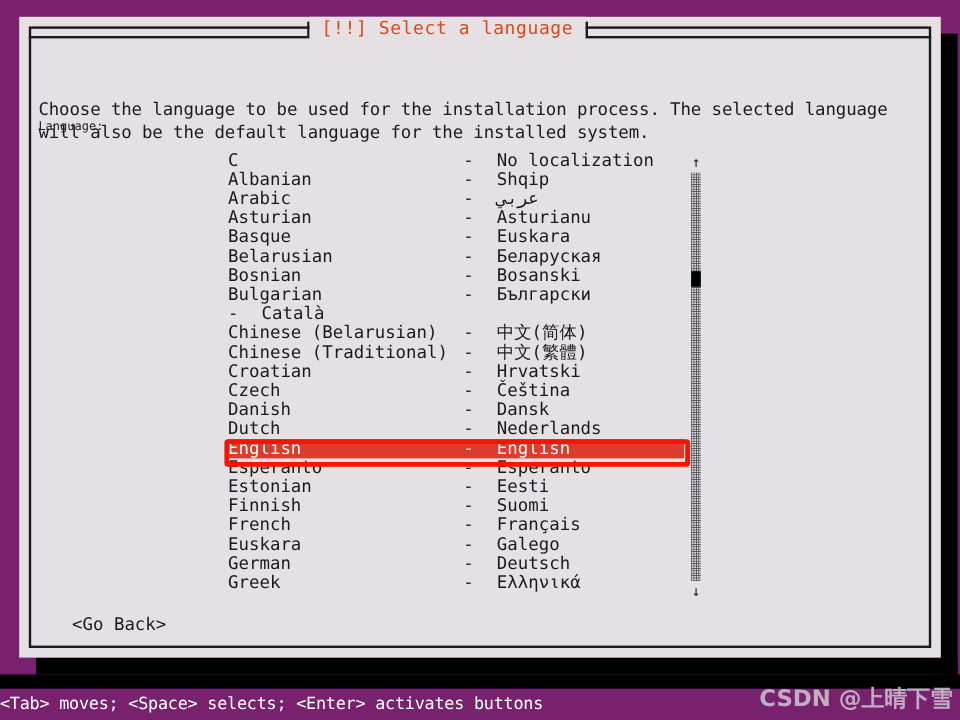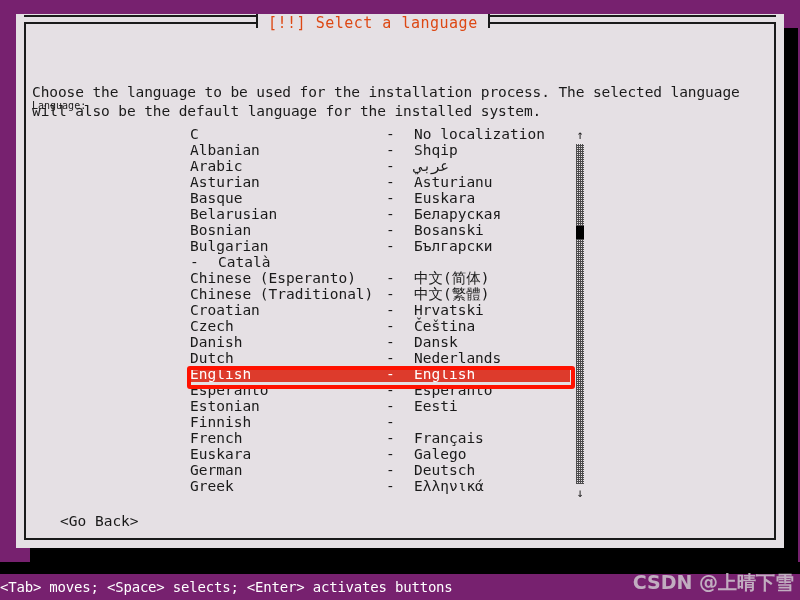--- a/index.html
+++ b/index.html
@@ -62,21 +62,21 @@
   }
 
   
   #titlebar {
     position: absolute;
     left: 24px;
     top: 14px;
     width: 752px;
     height: 18px;
     display: flex;
-    align-items: flex-start;
+    align-items: flex-end;
     pointer-events: none;
   }
   .title-rule {
     flex: 1 1 auto;
     height: 0;
     border-top: 2px solid #1a1a1a;
     margin-top: 1px;
   }
   .title-tick {
     width: 2px;
@@ -287,30 +287,30 @@
   <div id="list-area">
       <div class="lang-row"><span class="lang-en">C</span><span class="lang-dash">-</span><span class="lang-native">No localization</span></div>
       <div class="lang-row"><span class="lang-en">Albanian</span><span class="lang-dash">-</span><span class="lang-native">Shqip</span></div>
       <div class="lang-row"><span class="lang-en">Arabic</span><span class="lang-dash">-</span><span class="lang-native">عربي</span></div>
       <div class="lang-row"><span class="lang-en">Asturian</span><span class="lang-dash">-</span><span class="lang-native">Asturianu</span></div>
       <div class="lang-row"><span class="lang-en">Basque</span><span class="lang-dash">-</span><span class="lang-native">Euskara</span></div>
       <div class="lang-row"><span class="lang-en">Belarusian</span><span class="lang-dash">-</span><span class="lang-native">Беларуская</span></div>
       <div class="lang-row"><span class="lang-en">Bosnian</span><span class="lang-dash">-</span><span class="lang-native">Bosanski</span></div>
       <div class="lang-row"><span class="lang-en">Bulgarian</span><span class="lang-dash">-</span><span class="lang-native">Български</span></div>
       <div class="lang-row"><span class="lang-dash">-</span><span class="lang-native">Català</span></div>
-      <div class="lang-row"><span class="lang-en">Chinese (Esperanto)</span><span class="lang-dash">-</span><span class="lang-native">中文(简体)</span></div>
+      <div class="lang-row"><span class="lang-en">Chinese (Belarusian)</span><span class="lang-dash">-</span><span class="lang-native">中文(简体)</span></div>
       <div class="lang-row"><span class="lang-en">Chinese (Traditional)</span><span class="lang-dash">-</span><span class="lang-native">中文(繁體)</span></div>
       <div class="lang-row"><span class="lang-en">Croatian</span><span class="lang-dash">-</span><span class="lang-native">Hrvatski</span></div>
       <div class="lang-row"><span class="lang-en">Czech</span><span class="lang-dash">-</span><span class="lang-native">Čeština</span></div>
       <div class="lang-row"><span class="lang-en">Danish</span><span class="lang-dash">-</span><span class="lang-native">Dansk</span></div>
       <div class="lang-row"><span class="lang-en">Dutch</span><span class="lang-dash">-</span><span class="lang-native">Nederlands</span></div>
       <div class="lang-row selected"><span class="lang-en">English</span><span class="lang-dash">-</span><span class="lang-native">English</span></div>
       <div class="lang-row"><span class="lang-en">Esperanto</span><span class="lang-dash">-</span><span class="lang-native">Esperanto</span></div>
       <div class="lang-row"><span class="lang-en">Estonian</span><span class="lang-dash">-</span><span class="lang-native">Eesti</span></div>
-      <div class="lang-row"><span class="lang-en">Finnish</span><span class="lang-dash">-</span></div>
+      <div class="lang-row"><span class="lang-en">Finnish</span><span class="lang-dash">-</span><span class="lang-native">Suomi</span></div>
       <div class="lang-row"><span class="lang-en">French</span><span class="lang-dash">-</span><span class="lang-native">Français</span></div>
       <div class="lang-row"><span class="lang-en">Euskara</span><span class="lang-dash">-</span><span class="lang-native">Galego</span></div>
       <div class="lang-row"><span class="lang-en">German</span><span class="lang-dash">-</span><span class="lang-native">Deutsch</span></div>
       <div class="lang-row"><span class="lang-en">Greek</span><span class="lang-dash">-</span><span class="lang-native">Ελληνικά</span></div>
     </div>
 
   <div id="scrollbar">
     <div id="scroll-up-arrow">↑</div>
     <div id="scroll-track"></div>
     <div id="scroll-thumb"></div>

